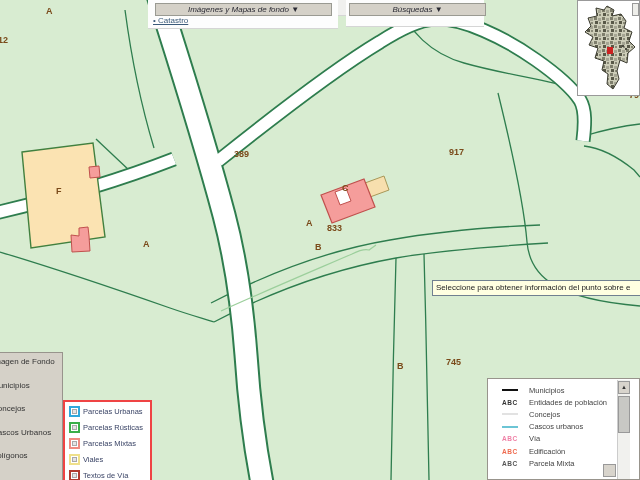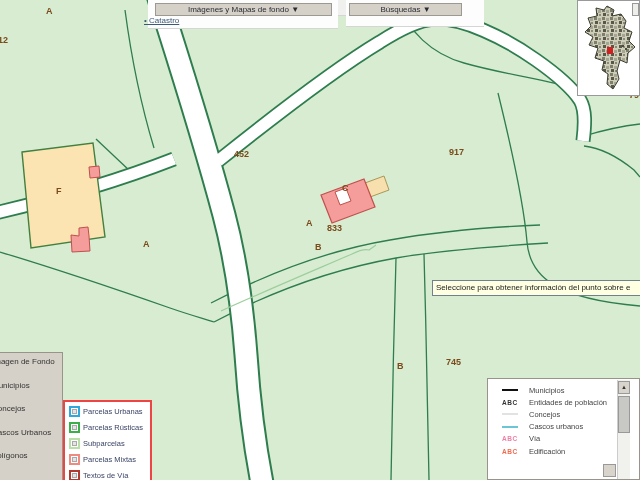--- a/index.html
+++ b/index.html
@@ -6,22 +6,22 @@
   body { font-family:"Liberation Sans", sans-serif; background:#fff; }
   #stage { position:relative; width:640px; height:480px; overflow:hidden; background:#d8ecd1; }
   #mapsvg { position:absolute; left:0; top:0; }
 
   .maplbl { position:absolute; font-size:9px; font-weight:bold; color:#7a4a1a; white-space:nowrap; }
 
   
   .tb-bg { position:absolute; top:0; height:29px; background:#fdfdfd; border-bottom:1px solid #d5d5d5; }
   .tb-btn { position:absolute; top:3px; height:13px; background:#d5d1c8; border:1px solid #9a9a92;
             font-size:8px; color:#2a2a33; text-align:center; line-height:11px; cursor:pointer;
-            white-space:nowrap; overflow:hidden; }
-  .catastro { position:absolute; left:144px; top:16px; font-size:8px; color:#3b5a7a;
+            white-space:nowrap; overflow:hidden;font-style:italic; }
+  .catastro { position:absolute; left:153px; top:16px; font-size:8px; color:#3b5a7a;
               text-decoration:underline; cursor:pointer; white-space:nowrap; }
 
   
   .tooltip { position:absolute; left:432px; top:280px; width:210px; height:16px;
              background:#ffffe1; border:1px solid #708090; font-size:8px; color:#222;
              line-height:14px; padding-left:3px; white-space:nowrap; overflow:hidden; }
 
   
   .minimap { position:absolute; left:577px; top:0; width:63px; height:96px;
              background:#ffffff; border:1px solid #999; }
@@ -103,37 +103,37 @@
 
     <g>
       <polygon points="365,183 384,176 389,190 370,197" fill="#f7dfae" stroke="#a89858" stroke-width="1"></polygon>
       <polygon points="321,195 364,179 375,207 332,223" fill="#f59d9b" stroke="#c0504d" stroke-width="1.2"></polygon>
       <polygon points="335,192 346,188 351,201 340,205" fill="#ffffff" stroke="#c0504d" stroke-width="1"></polygon>
     </g>
   </svg>
 
   <span class="maplbl" style="left:46px;top:6px">A</span>
   <span class="maplbl" style="left:-7px;top:35px">712</span>
-  <span class="maplbl" style="left:234px;top:149px">452</span>
+  <span class="maplbl" style="left:234px;top:149px">389</span>
   <span class="maplbl" style="left:449px;top:147px">917</span>
   <span class="maplbl" style="left:56px;top:186px">F</span>
   <span class="maplbl" style="left:342px;top:183px">C</span>
   <span class="maplbl" style="left:143px;top:239px">A</span>
   <span class="maplbl" style="left:306px;top:218px">A</span>
   <span class="maplbl" style="left:327px;top:223px">833</span>
   <span class="maplbl" style="left:315px;top:242px">B</span>
   <span class="maplbl" style="left:446px;top:357px">745</span>
   <span class="maplbl" style="left:397px;top:361px">B</span>
   <span class="maplbl" style="left:629px;top:90px">79</span>
 
   <div class="tb-bg" style="left:148px;width:190px"></div>
   <div class="tb-bg" style="left:338px;width:8px;height:16px;background:#f0f0ee"></div>
   <div class="tb-bg" style="left:346px;width:138px;height:27px"></div>
   <div class="tb-btn" style="left:155px;width:177px">Imágenes y Mapas de fondo ▼</div>
-  <div class="tb-btn" style="left:349px;width:113px">Búsquedas ▼</div>
+  <div class="tb-btn" style="left:349px;width:137px">Búsquedas ▼</div>
   <div class="catastro">• Catastro</div>
 
   <div class="minimap">
     <svg width="61" height="94" viewBox="0 0 61 94">
       <defs>
         <pattern id="muni" width="8" height="8" patternUnits="userSpaceOnUse">
           <rect width="8" height="8" fill="#cdcdb8"></rect>
           <rect x="0" y="0" width="3" height="3" fill="#7e7e6c"></rect>
           <rect x="4" y="1" width="3" height="3" fill="#a5a593"></rect>
           <rect x="1" y="4" width="3" height="3" fill="#585848"></rect>
@@ -165,32 +165,32 @@
         </span>
       <span class="llbl">Parcelas Urbanas</span>
     </div>
     <div class="lrow">
       <span class="licon" style="border-color: rgb(58, 174, 73);">
           <span class="linner"></span>
         </span>
       <span class="llbl">Parcelas Rústicas</span>
     </div>
     <div class="lrow">
-      <span class="licon" style="border-color: rgb(185, 223, 169);">
-          <span class="linner"></span>
-        </span>
-      <span class="llbl">Subparcelas</span>
-    </div>
-    <div class="lrow">
       <span class="licon" style="border-color: rgb(239, 138, 128);">
           <span class="linner"></span>
         </span>
       <span class="llbl">Parcelas Mixtas</span>
     </div>
     <div class="lrow">
+      <span class="licon" style="border-color: rgb(239, 224, 138);">
+          <span class="linner"></span>
+        </span>
+      <span class="llbl">Viales</span>
+    </div>
+    <div class="lrow">
       <span class="licon" style="border-color: rgb(176, 58, 46);">
           <span class="linner"></span>
         </span>
       <span class="llbl">Textos de Vía</span>
     </div>
     <div class="lrow">
       <span class="licon" style="border-color: rgb(196, 196, 196);">
           <span class="linner"></span>
         </span>
       <span class="llbl">Portales</span>
@@ -226,20 +226,26 @@
       <span class="sym">
           <span class="sym-abc" style="color: rgb(239, 127, 165);">ABC</span>
         </span>
       <span class="rlbl">Vía</span>
     </div>
     <div class="rrow">
       <span class="sym">
           <span class="sym-abc" style="color: rgb(239, 106, 78);">ABC</span>
         </span>
       <span class="rlbl">Edificación</span>
+    </div>
+    <div class="rrow">
+      <span class="sym">
+          <span class="sym-abc" style="color: rgb(85, 85, 85);">ABC</span>
+        </span>
+      <span class="rlbl">Parcela Mixta</span>
     </div>
 
     <div class="scrollbar">
       <div class="scroll-up">▲</div>
       <div class="scroll-thumb"></div>
     </div>
     <div class="scroll-corner"></div>
   </div>
 
 </div>

